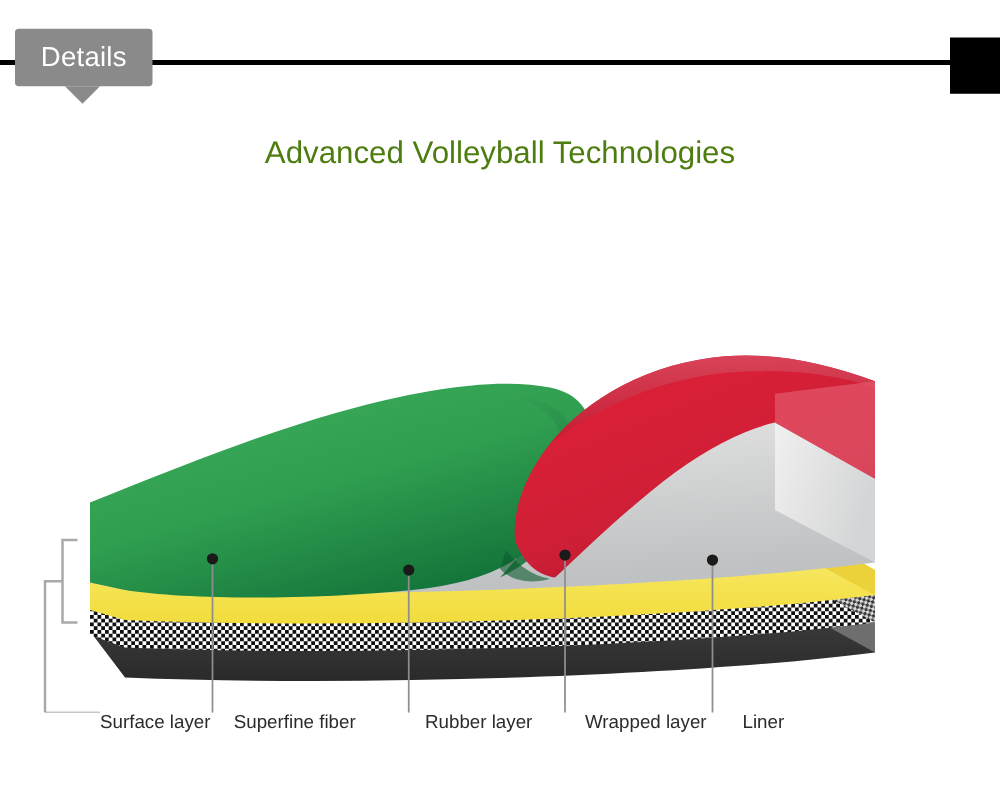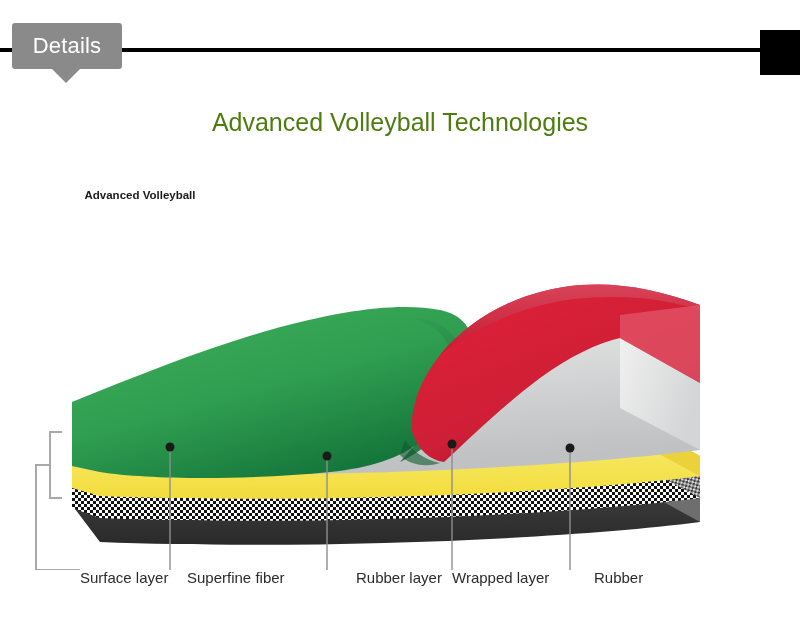--- a/index.html
+++ b/index.html
@@ -113,42 +113,41 @@
   .callout {
     position: absolute;
     font-size: 15px;
     color: #2b2b2b;
     white-space: nowrap;
     font-family: "Liberation Sans", sans-serif;
     top: 569px;
   }
   .callout-surface   { left: 80px; }
   .callout-superfine { left: 187px; }
-  .callout-rubber    { left: 356px; }
-  .callout-wrapped   { left: 452px; }
+  .callout-rubber    { left: 340px; }
+  .callout-wrapped   { left: 468px; }
   .callout-liner     { left: 594px; }
 </style>
 </head>
 <body>
 
 <div id="page">
 
   <div class="header-rule"></div>
 
   <div class="details-tab">
     <span class="details-tab-label">Details</span>
   </div>
   <div class="details-tab-pointer"></div>
 
   <div class="header-block"></div>
 
   <div class="main-title">Advanced Volleyball Technologies</div>
 
   <div class="brand-label">
-    <div>Advanced Volleyball</div>
   </div>
 
   <div class="illustration">
     <svg width="800" height="420" viewBox="0 0 800 420">
       <defs>
 
         <pattern id="checker" width="6" height="6" patternUnits="userSpaceOnUse">
           <rect width="6" height="6" fill="#ffffff"></rect>
           <rect width="3" height="3" fill="#111111"></rect>
           <rect x="3" y="3" width="3" height="3" fill="#111111"></rect>
@@ -300,15 +299,15 @@
   </div>
 
   <div class="callout callout-surface">Surface layer</div>
 
   <div class="callout callout-superfine">Superfine fiber</div>
 
   <div class="callout callout-rubber">Rubber layer</div>
 
   <div class="callout callout-wrapped">Wrapped layer</div>
 
-  <div class="callout callout-liner">Rubber</div>
+  <div class="callout callout-liner">Liner</div>
 
 </div>
 
 </body></html>

